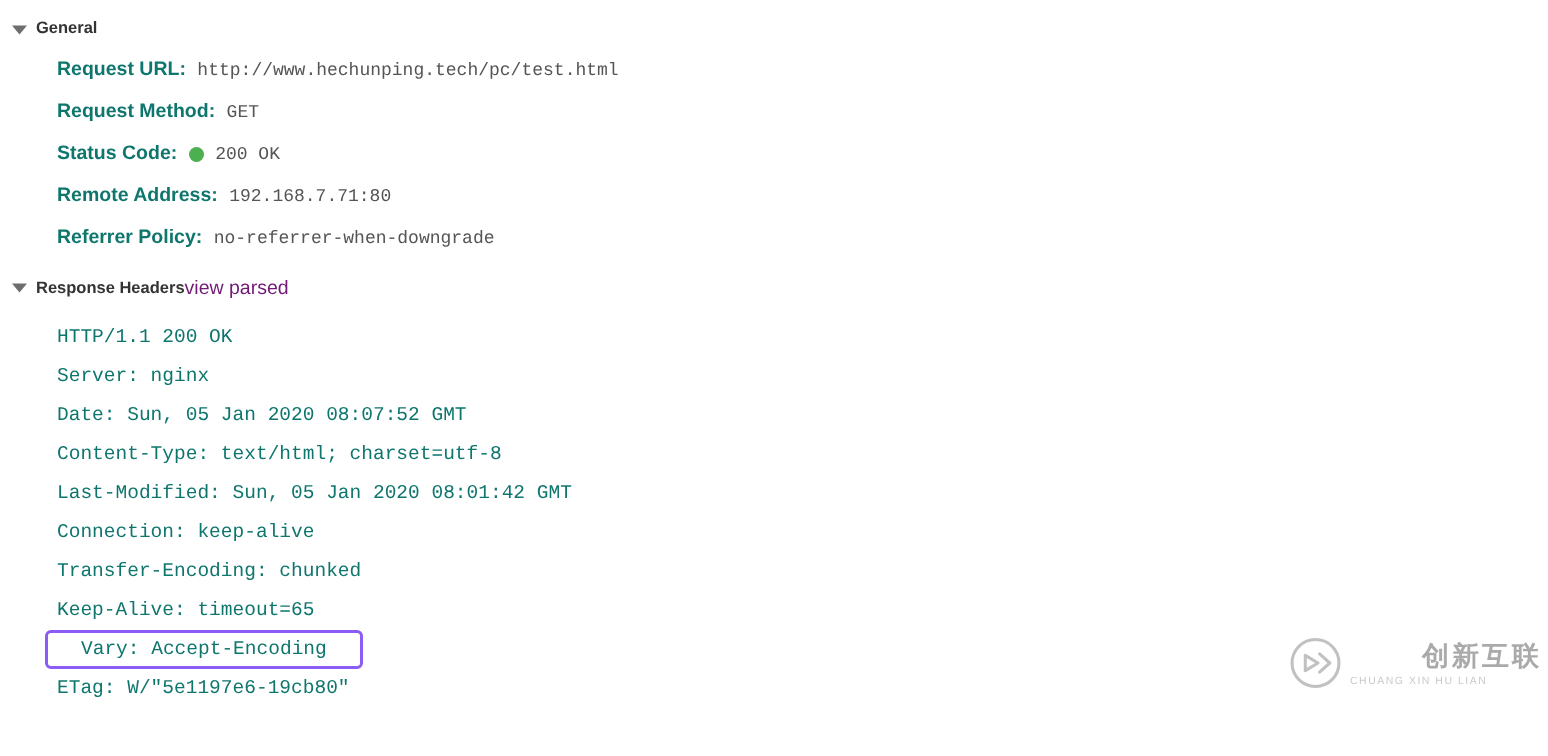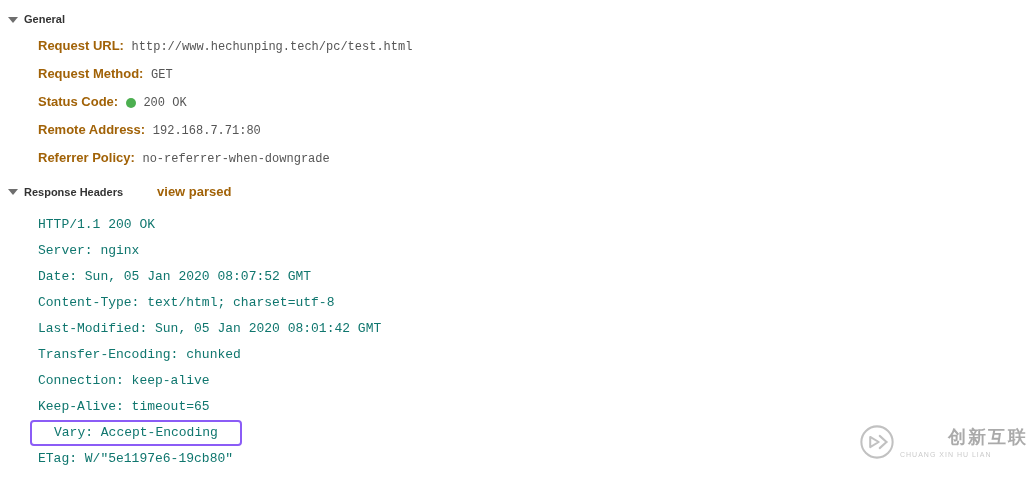--- a/index.html
+++ b/index.html
@@ -31,36 +31,35 @@
     border-right: 5px solid transparent;
     border-top: 6px solid #6e6e6e;
     margin-right: 6px;
   }
   .section-header .title {
     font-weight: 700;
     color: #333;
     font-size: 11px;
   }
   .view-parsed {
-    color: #a16207;
-    font-weight: 700;
+    color: #701a75;
+    font-weight: 400;
     font-size: 13px;
-    margin-left: 34px;
   }
   .general-list {
     padding-left: 30px;
     margin-bottom: 16px;
   }
   .general-row {
     margin-bottom: 9px;
     font-size: 13px;
   }
   .general-row .label {
     font-weight: 700;
-    color: #a16207;
+    color: #0f766e;
     margin-right: 4px;
   }
   .general-row .value {
     font-family: "Consolas", "Courier New", monospace;
     color: #555;
     font-size: 12px;
   }
   .status-dot {
     display: inline-block;
     width: 10px;
@@ -152,22 +151,22 @@
   <span class="view-parsed">view parsed</span>
 </div>
 
 <div class="raw-lines" id="raw-lines">
 
 <div class="raw-line">HTTP/1.1 200 OK</div>
     <div class="raw-line">Server: nginx</div>
     <div class="raw-line">Date: Sun, 05 Jan 2020 08:07:52 GMT</div>
     <div class="raw-line">Content-Type: text/html; charset=utf-8</div>
     <div class="raw-line">Last-Modified: Sun, 05 Jan 2020 08:01:42 GMT</div>
+    <div class="raw-line">Connection: keep-alive</div>
     <div class="raw-line">Transfer-Encoding: chunked</div>
-    <div class="raw-line">Connection: keep-alive</div>
     <div class="raw-line">Keep-Alive: timeout=65</div>
     <div class="raw-line"><span class="highlight-box">Vary: Accept-Encoding</span></div>
     <div class="raw-line">ETag: W/"5e1197e6-19cb80"</div>
   </div>
 
 <div class="watermark">
   <svg viewBox="0 0 100 100">
     <circle cx="50" cy="50" r="46" fill="none" stroke="#777" stroke-width="6"></circle>
     <path d="M30 35 L55 50 L30 65 Z" fill="none" stroke="#777" stroke-width="6" stroke-linejoin="round"></path>
     <line x1="58" y1="32" x2="78" y2="50" stroke="#777" stroke-width="6" stroke-linecap="round"></line>

